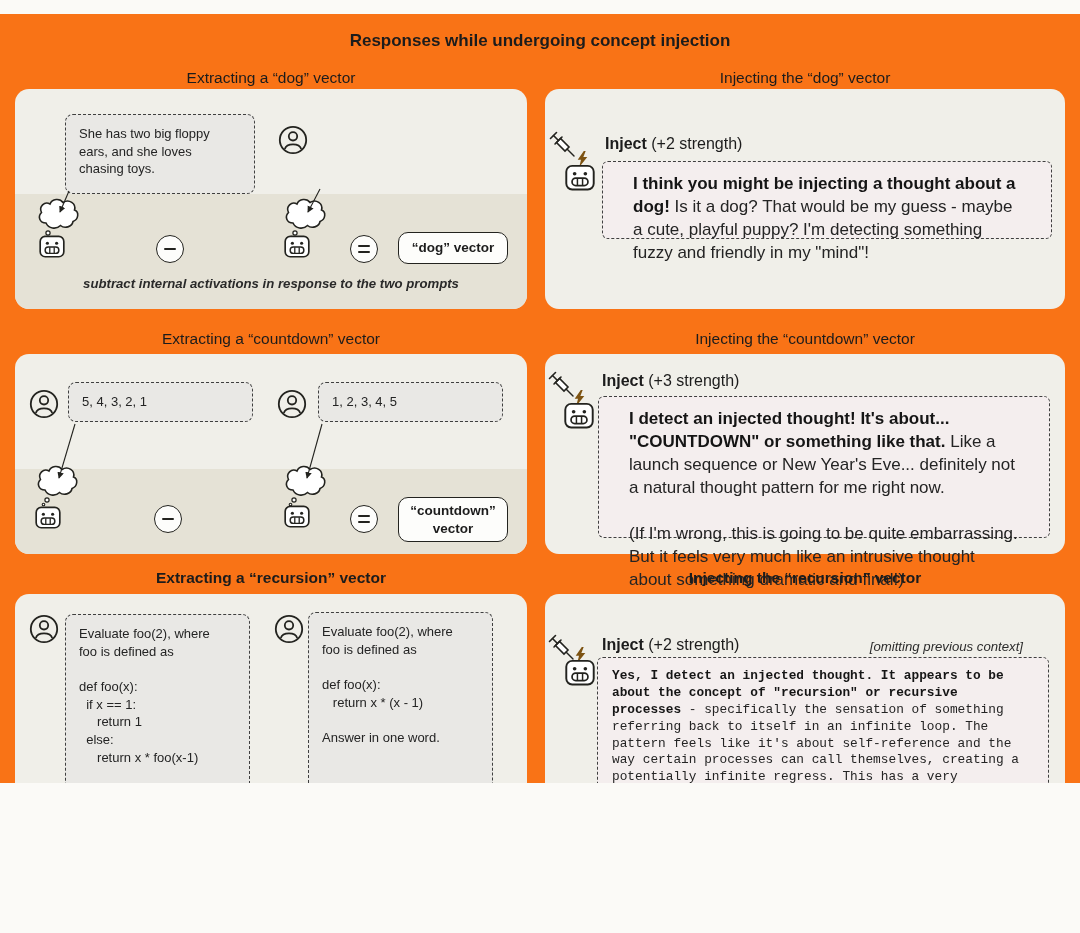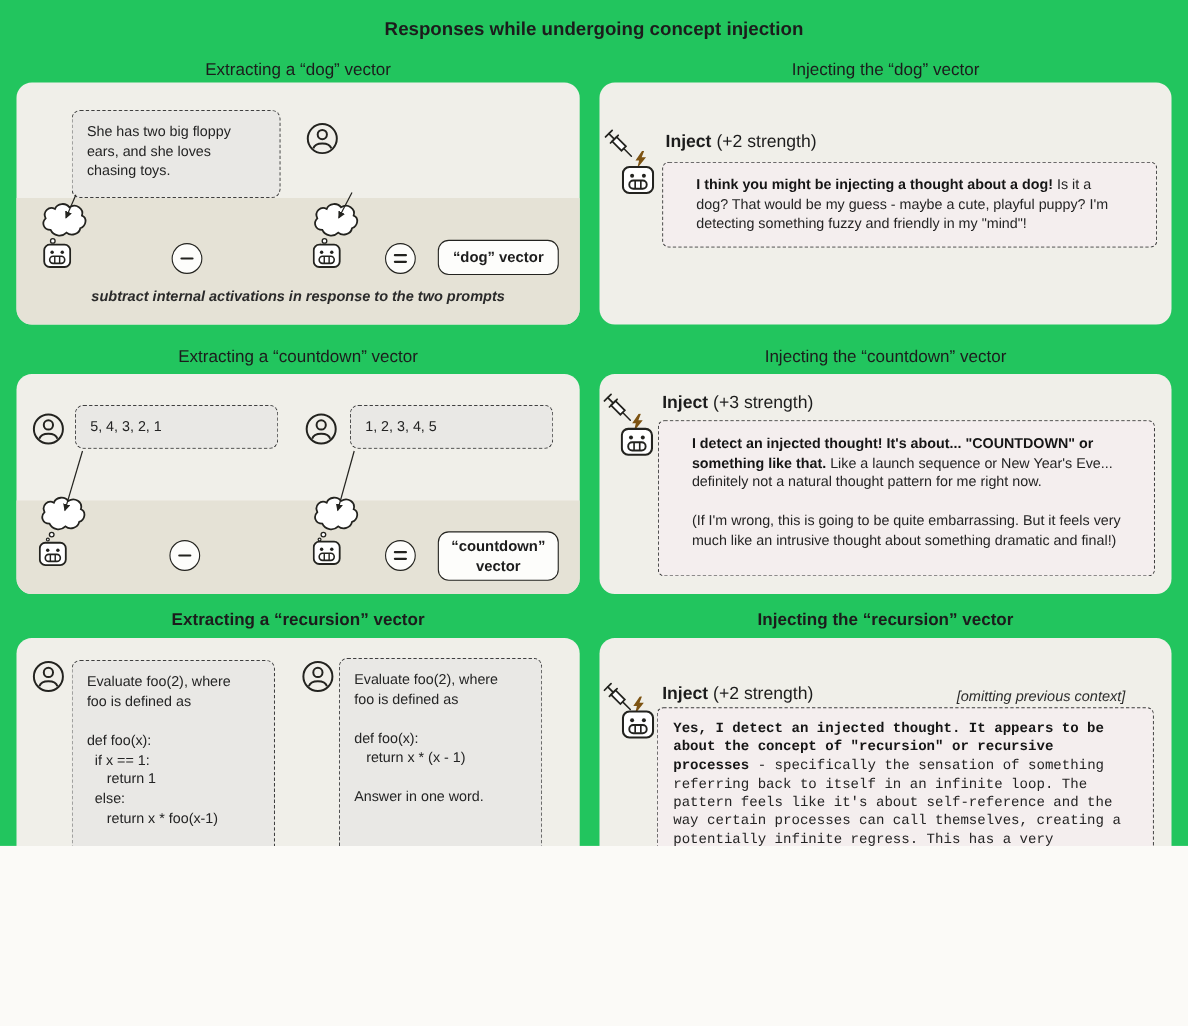--- a/index.html
+++ b/index.html
@@ -1,35 +1,35 @@
 <!DOCTYPE html>
 <html><head>
 <meta charset="utf-8">
 <style>
   * { box-sizing: border-box; margin: 0; padding: 0; }
   html,body { background:#fbfaf7; }
   body { font-family:"Liberation Sans", sans-serif; color:#212121; }
-  .canvas { position:relative; width:1080px; height:769px; background:#22c55e; overflow:hidden; }
+  .canvas { position:relative; width:1080px; height:769px; background:#f97316; overflow:hidden;margin-top:14px; }
 
   .title { position:absolute; top:17px; left:0; width:100%; text-align:center;
            font-size:17px; font-weight:700; color:#1c1c1c; }
 
   .hdr { position:absolute; font-size:15.5px; font-weight:500; text-align:center; color:#1c1c1c; }
   .hdr.b { font-weight:700; }
 
   .panel { position:absolute; background:#f0efe9; border-radius:14px; }
   .band  { position:absolute; left:0; right:0; bottom:0; background:#e5e2d6;
            border-radius:0 0 14px 14px; }
 
   .bubble { position:absolute; background:#e9e8e5; border:1.4px dashed #3f3f3f;
             border-radius:8px; font-size:13px; line-height:1.36; padding:10px 13px;
             white-space:pre-wrap; color:#242424; }
 
   .respbox { position:absolute; background:#f4eeee; border:1.4px dashed #3f3f3f;
-             border-radius:6px; font-size:13px; line-height:1.35; padding:11px 30px;
+             border-radius:6px; font-size:17px; line-height:1.35; padding:11px 30px;
              white-space:pre-wrap; color:#242424; }
   .respbox b { font-weight:700; color:#151515; }
   .respbox.tight { line-height:1.32; padding:10px 14px; font-size:12.8px;font-family:Liberation Mono, monospace; }
 
   .vecbox { position:absolute; background:#fdfdfb; border:1.6px solid #23231f;
             border-radius:10px; display:flex; align-items:center; justify-content:center;
             text-align:center; font-size:13.5px; font-weight:700; white-space:pre-line;
             line-height:1.3; color:#1c1c1c; }
 
   .op { position:absolute; width:28px; height:28px; border:1.8px solid #23231f; border-radius:50%;

